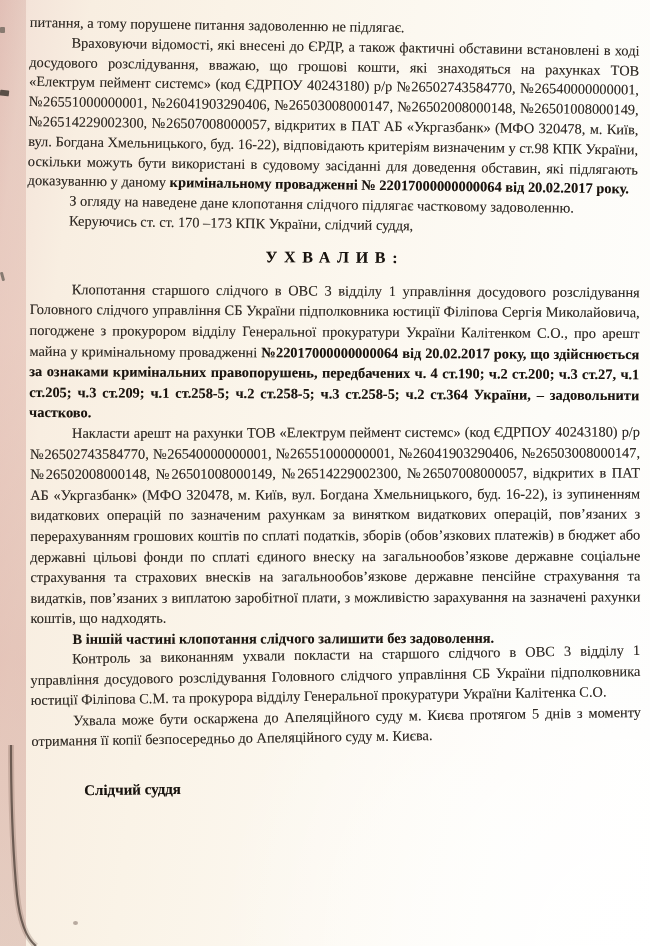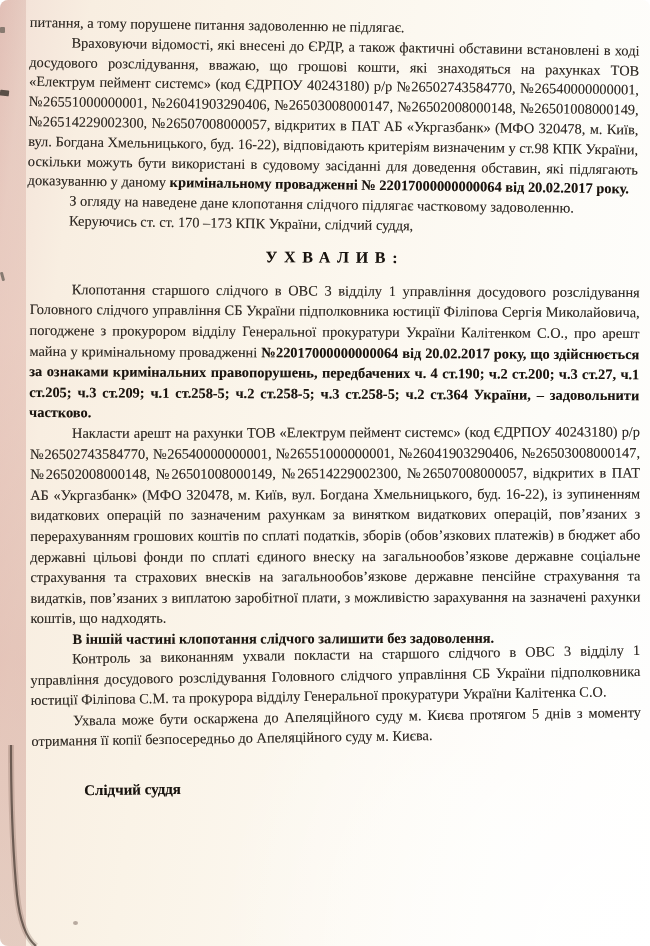--- a/index.html
+++ b/index.html
@@ -3,21 +3,20 @@
 <meta charset="utf-8">
 <style>
   html,body{margin:0;padding:0;background:#fff;}
   .page{
     position:relative;width:650px;height:946px;overflow:hidden;
     background:
       radial-gradient(130% 95% at 96% 100%, rgba(255,255,255,.96) 0%, rgba(255,255,255,0) 48%),
       linear-gradient(97deg,#ecd0c7 0%, #f4e4d9 4%, #f8eee1 12%, #faf3e7 30%, #fcf8f0 55%, #fdfcf8 78%, #fefefd 100%);
     font-family:"Liberation Serif","DejaVu Serif",serif;
     color:#2e2a25;
-    border-radius:8px;
   }
   .left-edge{
     position:absolute;left:0;top:0;bottom:0;width:26px;
     background:linear-gradient(180deg, rgba(198,148,138,.28) 0%, rgba(214,160,150,.38) 35%, rgba(205,148,138,.45) 70%, rgba(190,140,130,.35) 100%);
     pointer-events:none;
   }
   .content{
     position:absolute;left:0;top:0;width:650px;box-sizing:border-box;
     padding:13px 10px 0 30px;
     font-size:14.4px;line-height:19.8px;text-align:justify;

